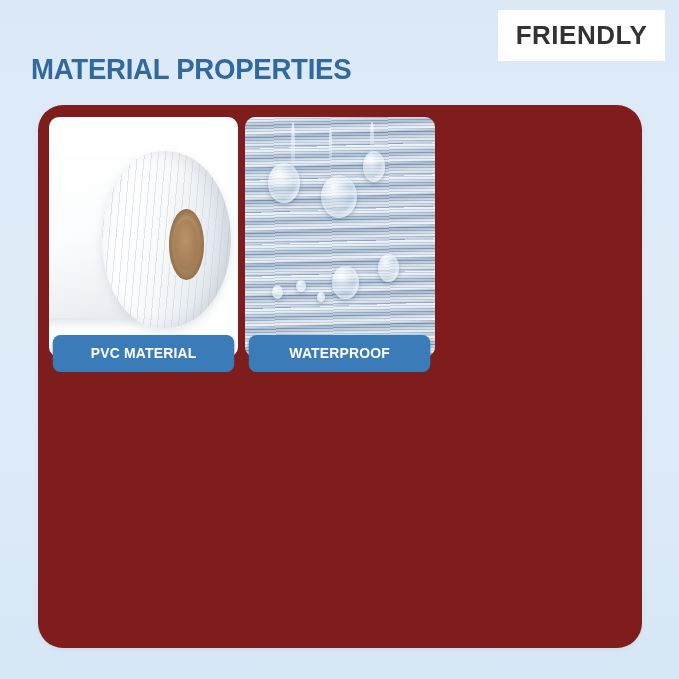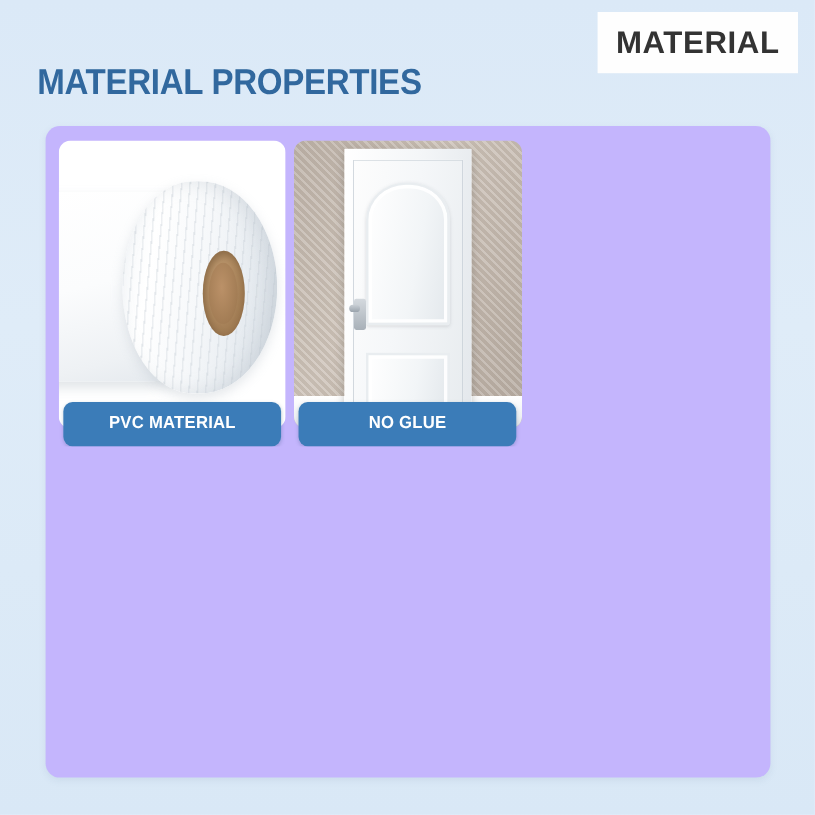--- a/index.html
+++ b/index.html
@@ -51,22 +51,22 @@
     white-space: nowrap;
   }
 
   
   #card-panel {
     position: absolute;
     left: 38px;
     top: 105px;
     width: 604px;
     height: 543px;
-    background: #c4b5fd;
-    border-radius: 12px;
+    background: #7f1d1d;
+    border-radius: 25px;
     box-shadow: 0 2px 5px rgba(120,150,180,0.13);
     padding: 12px 11px;
     display: grid;
     grid-template-columns: repeat(3, 1fr);
     grid-template-rows: repeat(2, 1fr);
     column-gap: 7px;
     row-gap: 9px;
   }
 
   
@@ -371,49 +371,52 @@
   }
   .door-skirting {
     position:absolute; left:0; bottom:0; width:100%; height:11%;
     background: linear-gradient(180deg,#ffffff 0%,#f0f2f4 60%,#dde1e5 100%);
   }
 </style>
 </head>
 <body>
 
 <div id="brand-logo">
-  <span class="brand-text">MATERIAL</span>
+  <span class="brand-text">FRIENDLY</span>
 </div>
 
 <h1 id="page-title">MATERIAL PROPERTIES</h1>
 
 <div id="card-panel">
 
   <div class="feature-card">
     <div class="card-image img-pvc">
       <div class="pvc-sheet"></div>
       <div class="pvc-roll">
         <div class="pvc-core"></div>
       </div>
     </div>
     <div class="card-label">PVC MATERIAL</div>
   </div>
 
 
 
-
-
   <div class="feature-card">
-    <div class="card-image img-door">
-      <div class="door-wall-texture"></div>
-      <div class="door-skirting"></div>
-      <div class="door-frame">
-        <div class="door-slab">
-          <div class="door-panel-top"></div>
-          <div class="door-panel-bottom"></div>
-          <div class="door-handle"></div>
-        </div>
-      </div>
+    <div class="card-image img-water">
+      <div class="water-grain"></div>
+      <div class="drip" style="left:24%;top:2%;width:2%;height:22%;"></div>
+      <div class="drip" style="left:44%;top:4%;width:2%;height:18%;"></div>
+      <div class="drip" style="left:66%;top:2%;width:2%;height:14%;"></div>
+      <div class="drop" style="left:12%;top:19%;width:17%;height:17%;"></div>
+      <div class="drop" style="left:40%;top:24%;width:19%;height:18%;"></div>
+      <div class="drop" style="left:62%;top:14%;width:12%;height:13%;"></div>
+      <div class="drop" style="left:46%;top:62%;width:14%;height:14%;"></div>
+      <div class="drop" style="left:70%;top:57%;width:11%;height:12%;"></div>
+      <div class="drop" style="left:14%;top:70%;width:6%;height:6%;"></div>
+      <div class="drop" style="left:27%;top:68%;width:5%;height:5%;"></div>
+      <div class="drop" style="left:38%;top:73%;width:4%;height:4%;"></div>
     </div>
-    <div class="card-label">NO GLUE</div>
+    <div class="card-label">WATERPROOF</div>
   </div>
 
+
+
 </div>
 
 </body></html>

